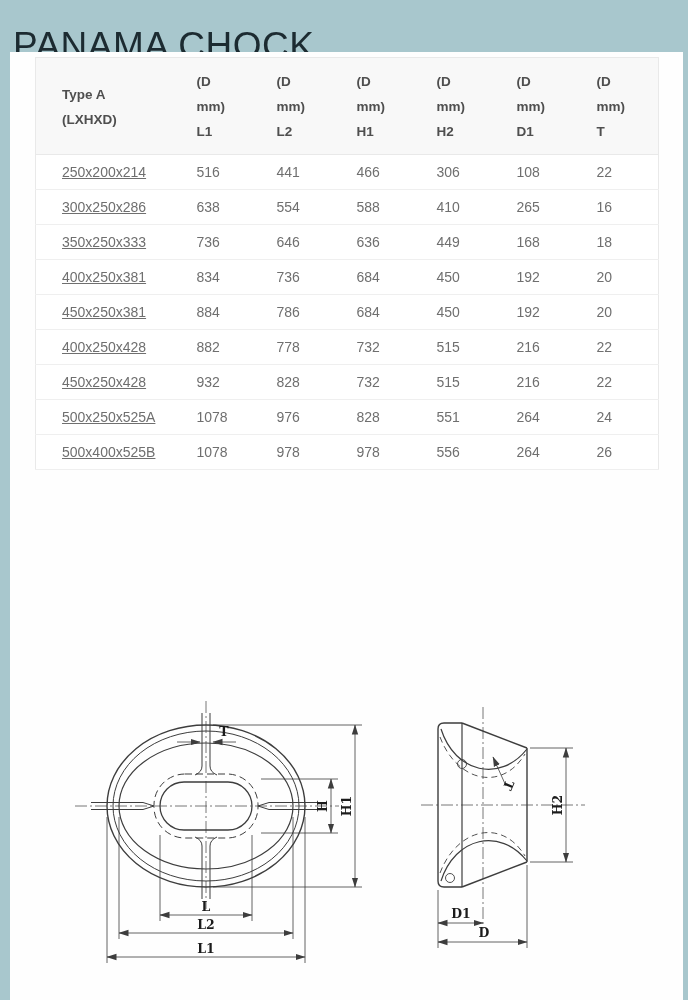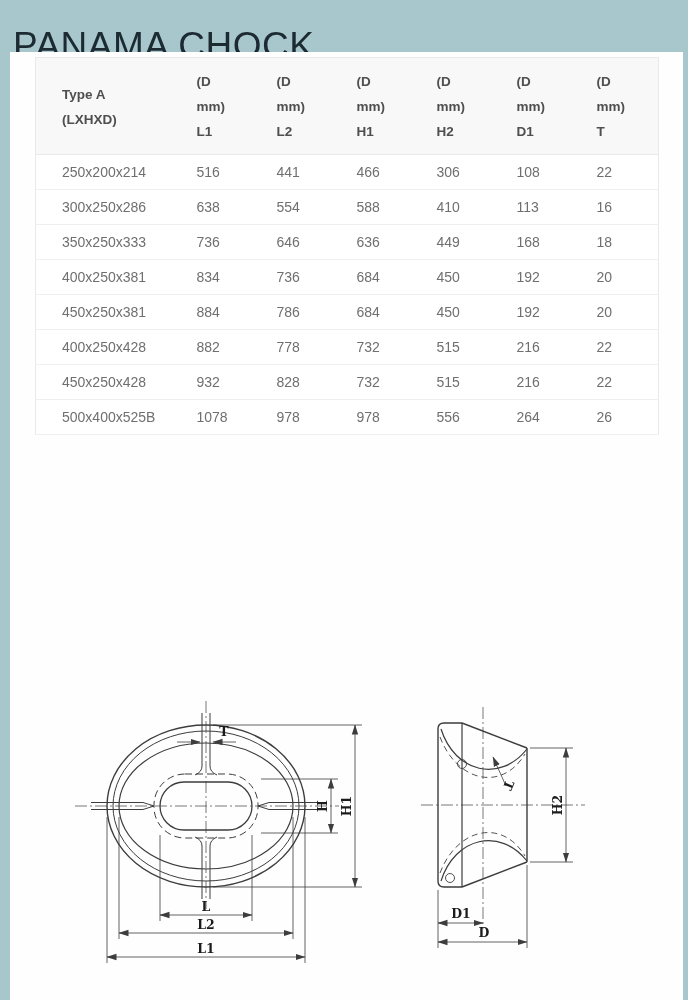--- a/index.html
+++ b/index.html
@@ -35,21 +35,21 @@
     border-bottom:1px solid #e9e9e9;
     height:67px;
   }
   table.spec thead th.c-type{padding-left:26px;vertical-align:middle;}
   table.spec td{
     font-size:14px;color:#6f6f6f;
     padding:0 0 0 3px;height:34px;
     border-bottom:1px solid #efefef;
     white-space:nowrap;
   }
-  table.spec td.c-type{padding-left:26px;}
+  table.spec td.c-type{padding-left:26px;text-decoration:underline;}
   svg text{
     font-family:"DejaVu Serif",serif;
     font-weight:bold;font-size:12.5px;fill:#1b1b1b;
   }
   .drawings{position:absolute;left:15px;top:633px;}
 </style>
 </head>
 <body>
 
 <div class="page-title">PANAMA CHOCK</div>
@@ -113,21 +113,21 @@
           <td>306</td>
           <td>108</td>
           <td>22</td>
         </tr>
         <tr>
           <td class="c-type">300x250x286</td>
           <td>638</td>
           <td>554</td>
           <td>588</td>
           <td>410</td>
-          <td>113</td>
+          <td>265</td>
           <td>16</td>
         </tr>
         <tr>
           <td class="c-type">350x250x333</td>
           <td>736</td>
           <td>646</td>
           <td>636</td>
           <td>449</td>
           <td>168</td>
           <td>18</td>
@@ -160,20 +160,29 @@
           <td>22</td>
         </tr>
         <tr>
           <td class="c-type">450x250x428</td>
           <td>932</td>
           <td>828</td>
           <td>732</td>
           <td>515</td>
           <td>216</td>
           <td>22</td>
+        </tr>
+        <tr>
+          <td class="c-type">500x250x525A</td>
+          <td>1078</td>
+          <td>976</td>
+          <td>828</td>
+          <td>551</td>
+          <td>264</td>
+          <td>24</td>
         </tr>
         <tr>
           <td class="c-type">500x400x525B</td>
           <td>1078</td>
           <td>978</td>
           <td>978</td>
           <td>556</td>
           <td>264</td>
           <td>26</td>
         </tr>

